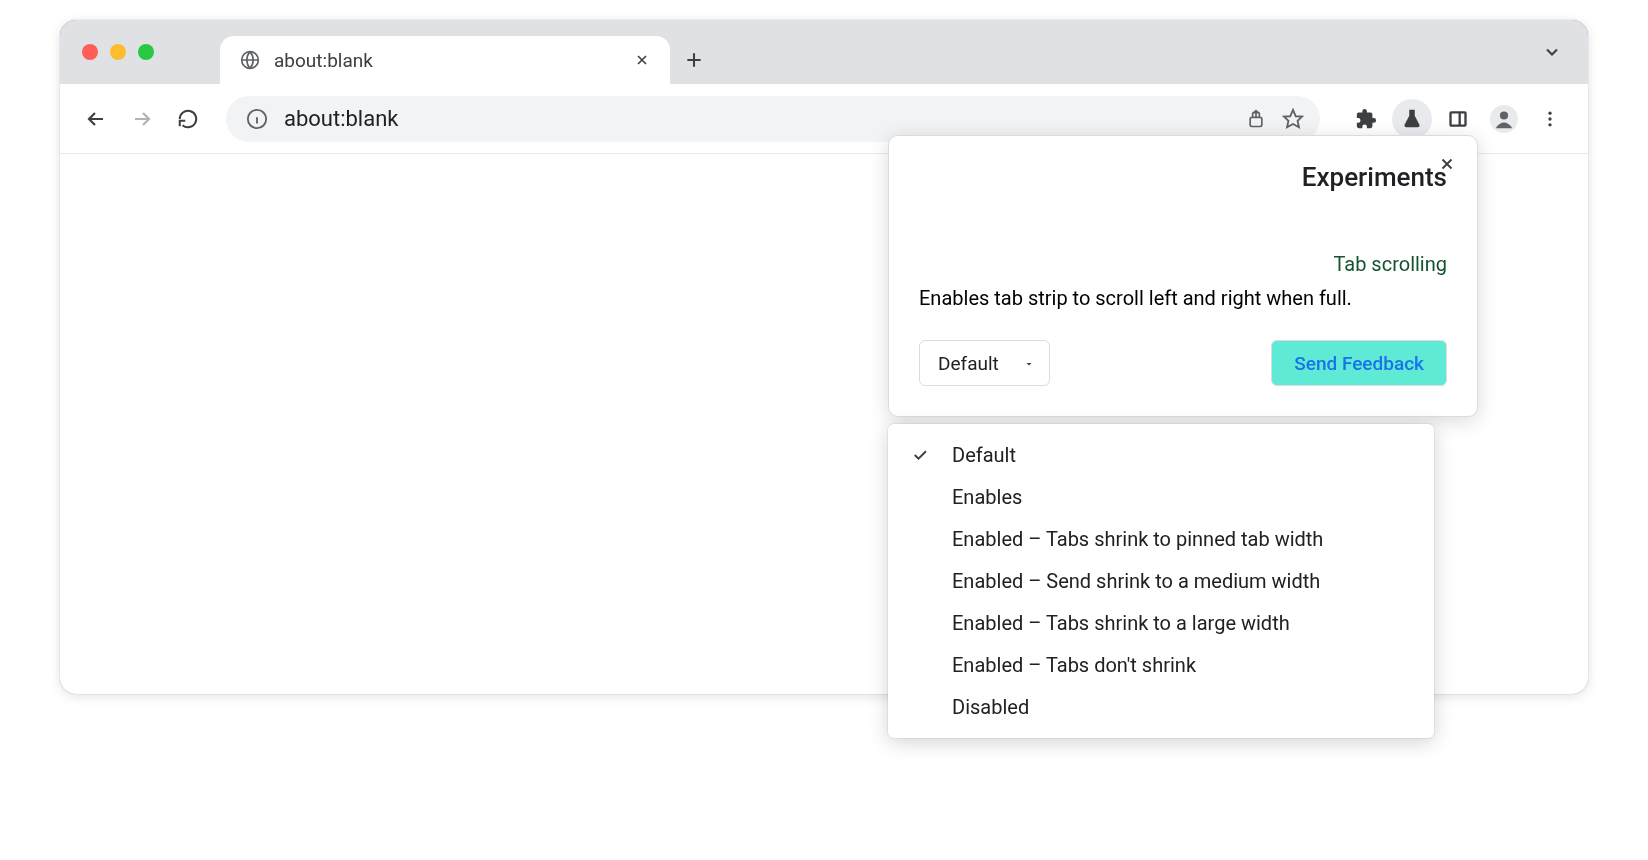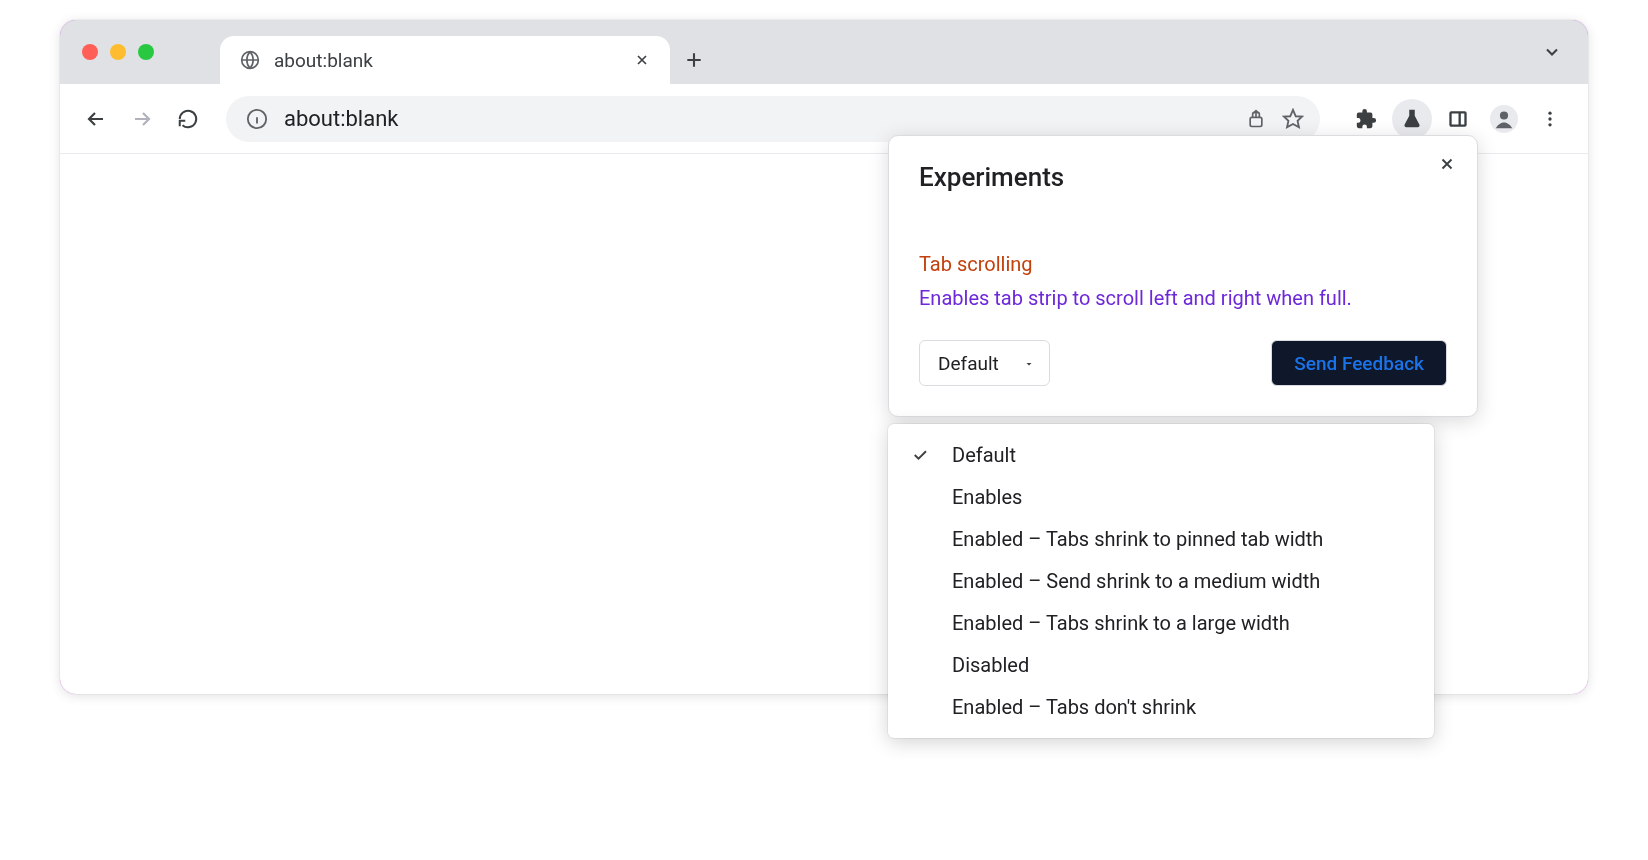--- a/index.html
+++ b/index.html
@@ -110,33 +110,33 @@
       border:1px solid #dadce0;
       border-radius: 10px;
       box-shadow: 0 4px 20px rgba(0,0,0,.15);
       padding: 26px 30px 30px 30px;
       z-index: 5;
     }
     .popup-close {
       position:absolute; top:14px; right:16px; font-size:22px; color:#3c4043; cursor:pointer;
       width:28px; height:28px; display:flex; align-items:center; justify-content:center;
     }
-    .popup-title { font-size: 26px; color:#202124; font-weight: 500; margin-bottom: 60px; }
-    .exp-name { font-size: 20px; color:#c2410c; margin-bottom: 8px; }
-    .exp-desc { font-size: 20px; color:#6d28d9; margin-bottom: 28px; line-height:1.4; }
+    .popup-title { font-size: 26px; color:#202124; font-weight: 500; margin-bottom: 60px; text-align: right; }
+    .exp-name { font-size: 20px; color:#14532d; margin-bottom: 8px; text-align: right; }
+    .exp-desc { font-size: 20px; color:#000000; margin-bottom: 28px; line-height:1.4; }
     .exp-row { display:flex; align-items:center; justify-content:space-between; }
     .dropdown-btn {
       border:1px solid #dadce0; border-radius:6px; height:46px; padding:0 14px 0 18px;
       display:flex; align-items:center; gap:24px; cursor:pointer; background:#fff;
       font-size:19px; color:#202124;
     }
     .dropdown-arrow { color:#3c4043; }
     .feedback-btn {
       border:1px solid #dadce0; border-radius:6px; height:46px; padding:0 22px;
-      display:flex; align-items:center; cursor:pointer; background:#0f172a;
+      display:flex; align-items:center; cursor:pointer; background:#5eead4;
       font-size:19px; color:#1a73e8; font-weight:500;
     }
     
     .dropdown-menu {
       position:absolute;
       top: 424px;
       right: 214px;
       width: 546px;
       background:#fff;
       border-radius: 6px;
@@ -316,19 +316,19 @@
     <div class="menu-item">
       <span class="menu-check"></span>
       <span class="menu-label">Enabled – Send shrink to a medium width</span>
     </div>
     <div class="menu-item">
       <span class="menu-check"></span>
       <span class="menu-label">Enabled – Tabs shrink to a large width</span>
     </div>
     <div class="menu-item">
       <span class="menu-check"></span>
+      <span class="menu-label">Enabled – Tabs don't shrink</span>
+    </div>
+    <div class="menu-item">
+      <span class="menu-check"></span>
       <span class="menu-label">Disabled</span>
     </div>
-    <div class="menu-item">
-      <span class="menu-check"></span>
-      <span class="menu-label">Enabled – Tabs don't shrink</span>
-    </div>
   </div>
 
 </body></html>

